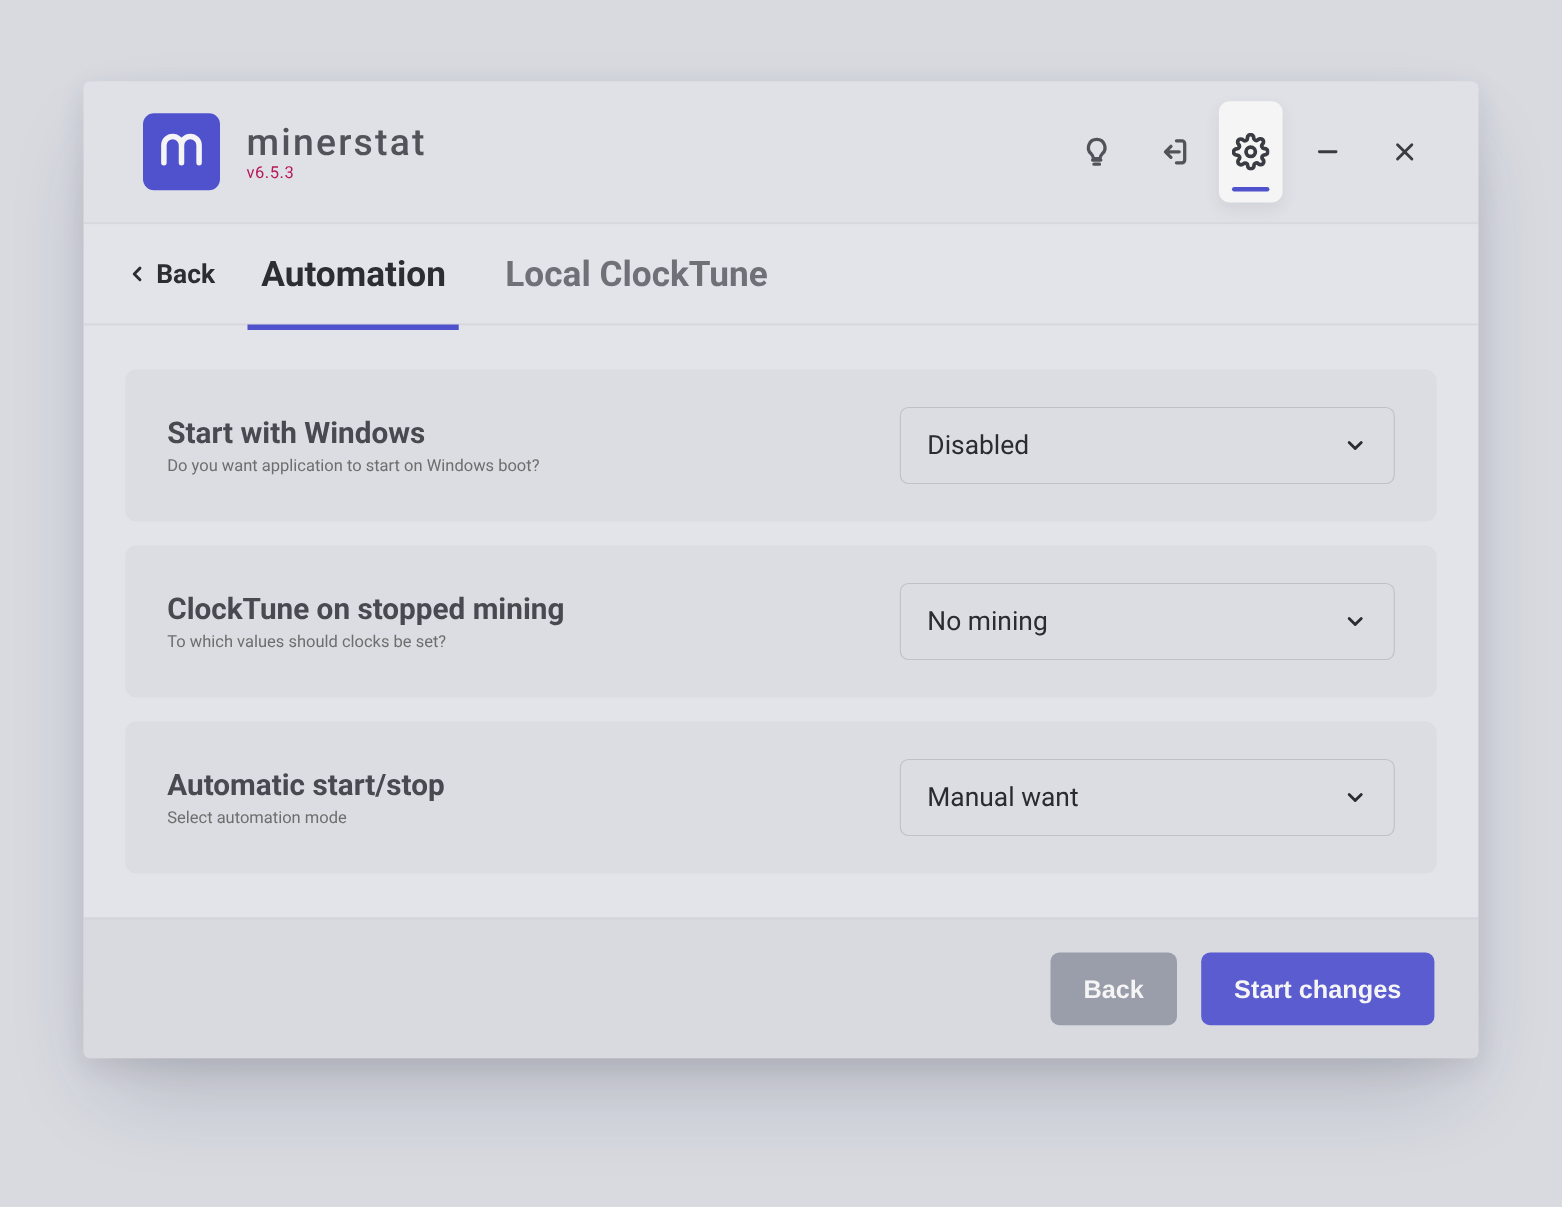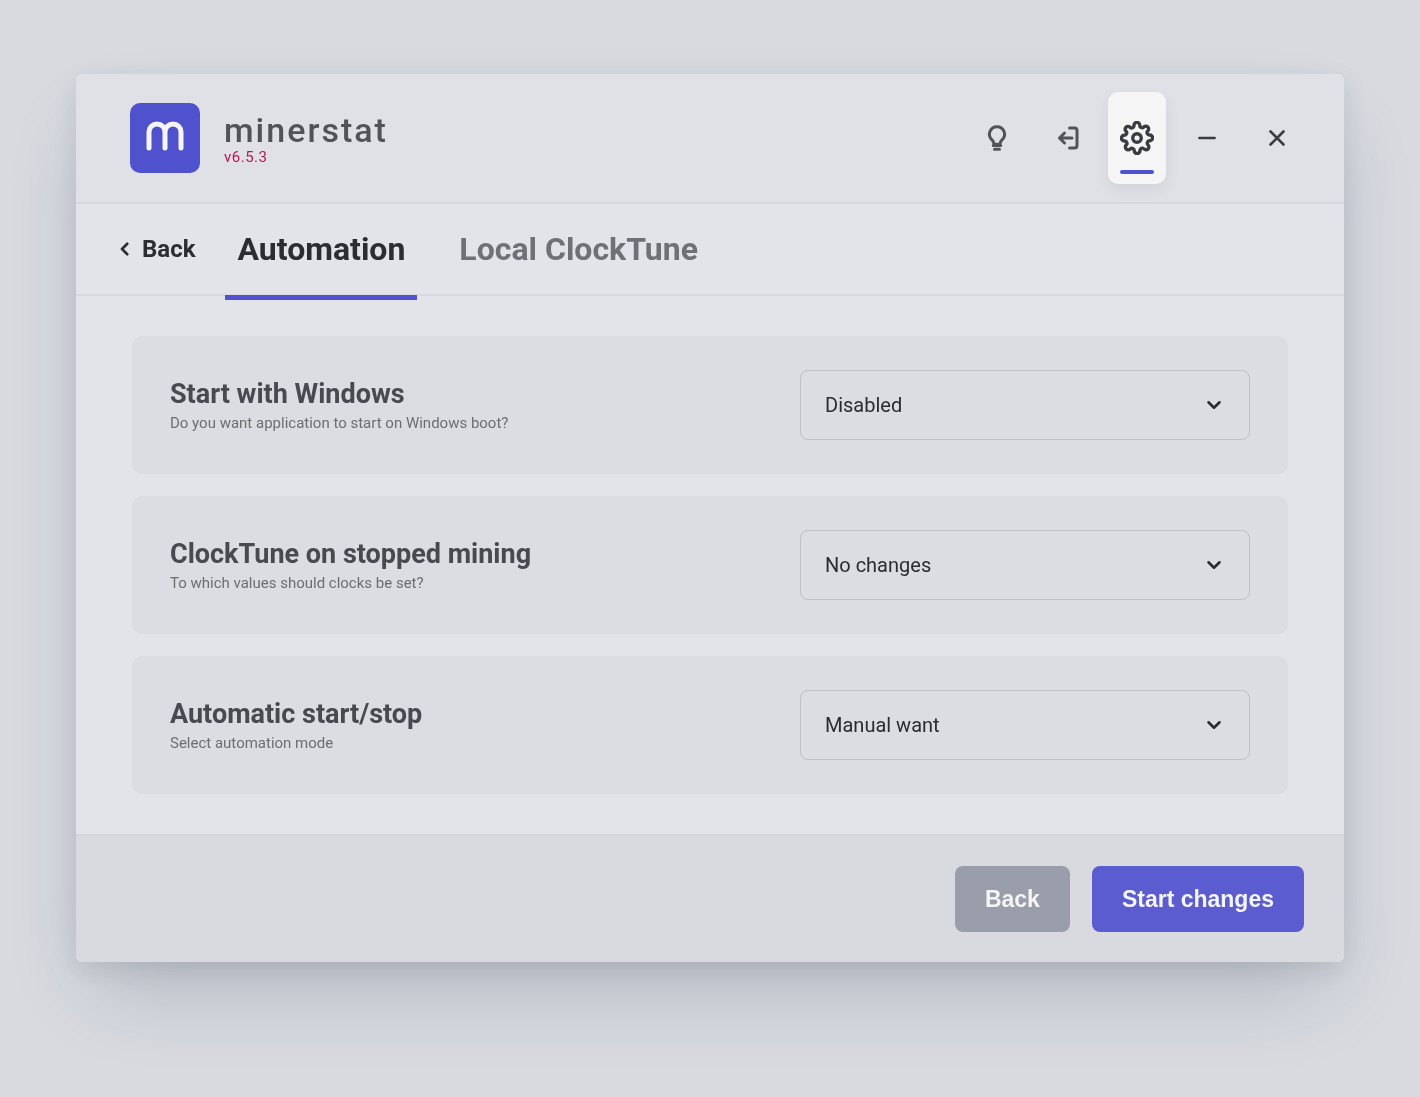--- a/index.html
+++ b/index.html
@@ -141,21 +141,21 @@
       position: absolute;
       left: 0;
       right: 0;
       bottom: -2px;
       height: 5px;
       background: #5455d6;
     }
 
     
     .content {
-      padding: 40px 56px;
+      padding: 40px 38px;
       display: flex;
       flex-direction: column;
       gap: 22px;
       background: #eceef3;
     }
     .card {
       background: #e4e6ec;
       border-radius: 10px;
       padding: 34px 38px;
       display: flex;
@@ -179,21 +179,21 @@
       height: 70px;
       border: 1.5px solid #c7c9d2;
       border-radius: 8px;
       background: #e4e6ec;
       display: flex;
       align-items: center;
       justify-content: space-between;
       padding: 0 24px;
       cursor: pointer;
     }
-    .select-value { font-size: 20px; color: #2d2e34; }
+    .select-value { font-size: 24px; color: #2d2e34; }
 
     
     .footer {
       background: #e1e3ea;
       padding: 30px 40px;
       display: flex;
       justify-content: flex-end;
       gap: 22px;
       border-top: 2px solid #dcdee6;
     }
@@ -291,21 +291,21 @@
         </svg>
       </div>
     </div>
 
     <div class="card">
       <div class="card-left">
         <div class="card-title">ClockTune on stopped mining</div>
         <div class="card-desc">To which values should clocks be set?</div>
       </div>
       <div class="select">
-        <span class="select-value">No changes</span>
+        <span class="select-value">No mining</span>
         <svg width="22" height="22" viewBox="0 0 24 24">
           <path d="M6 9l6 6 6-6" stroke="#2d2e34" stroke-width="2.8" fill="none" stroke-linecap="round" stroke-linejoin="round"></path>
         </svg>
       </div>
     </div>
 
     <div class="card">
       <div class="card-left">
         <div class="card-title">Automatic start/stop</div>
         <div class="card-desc">Select automation mode</div>

